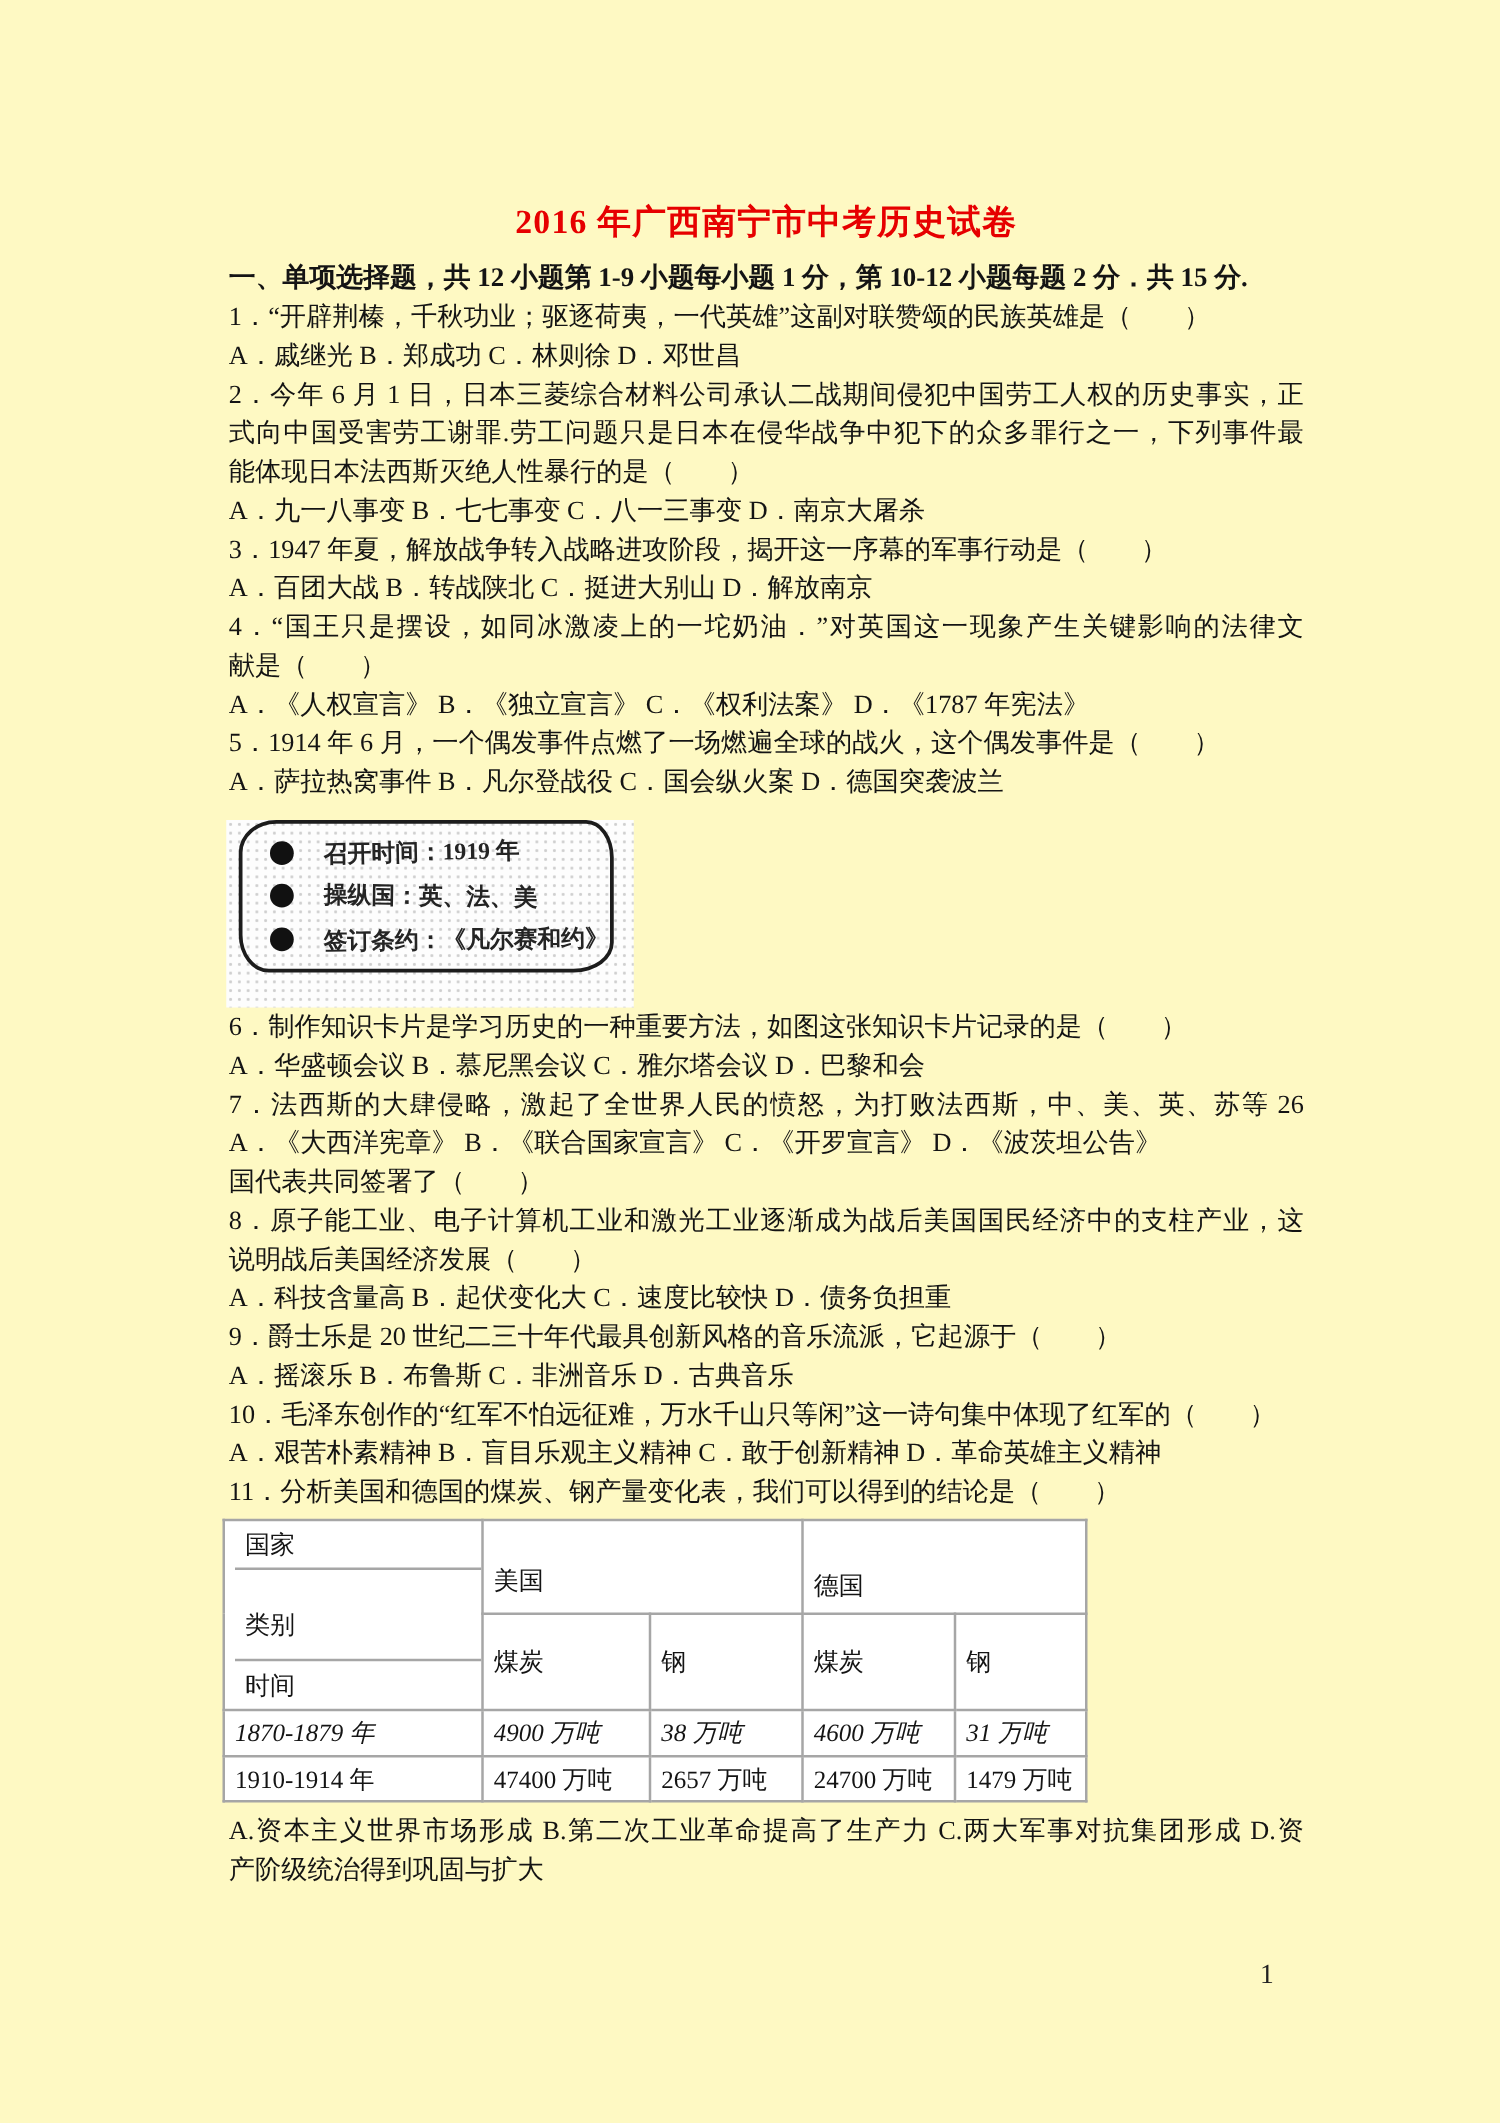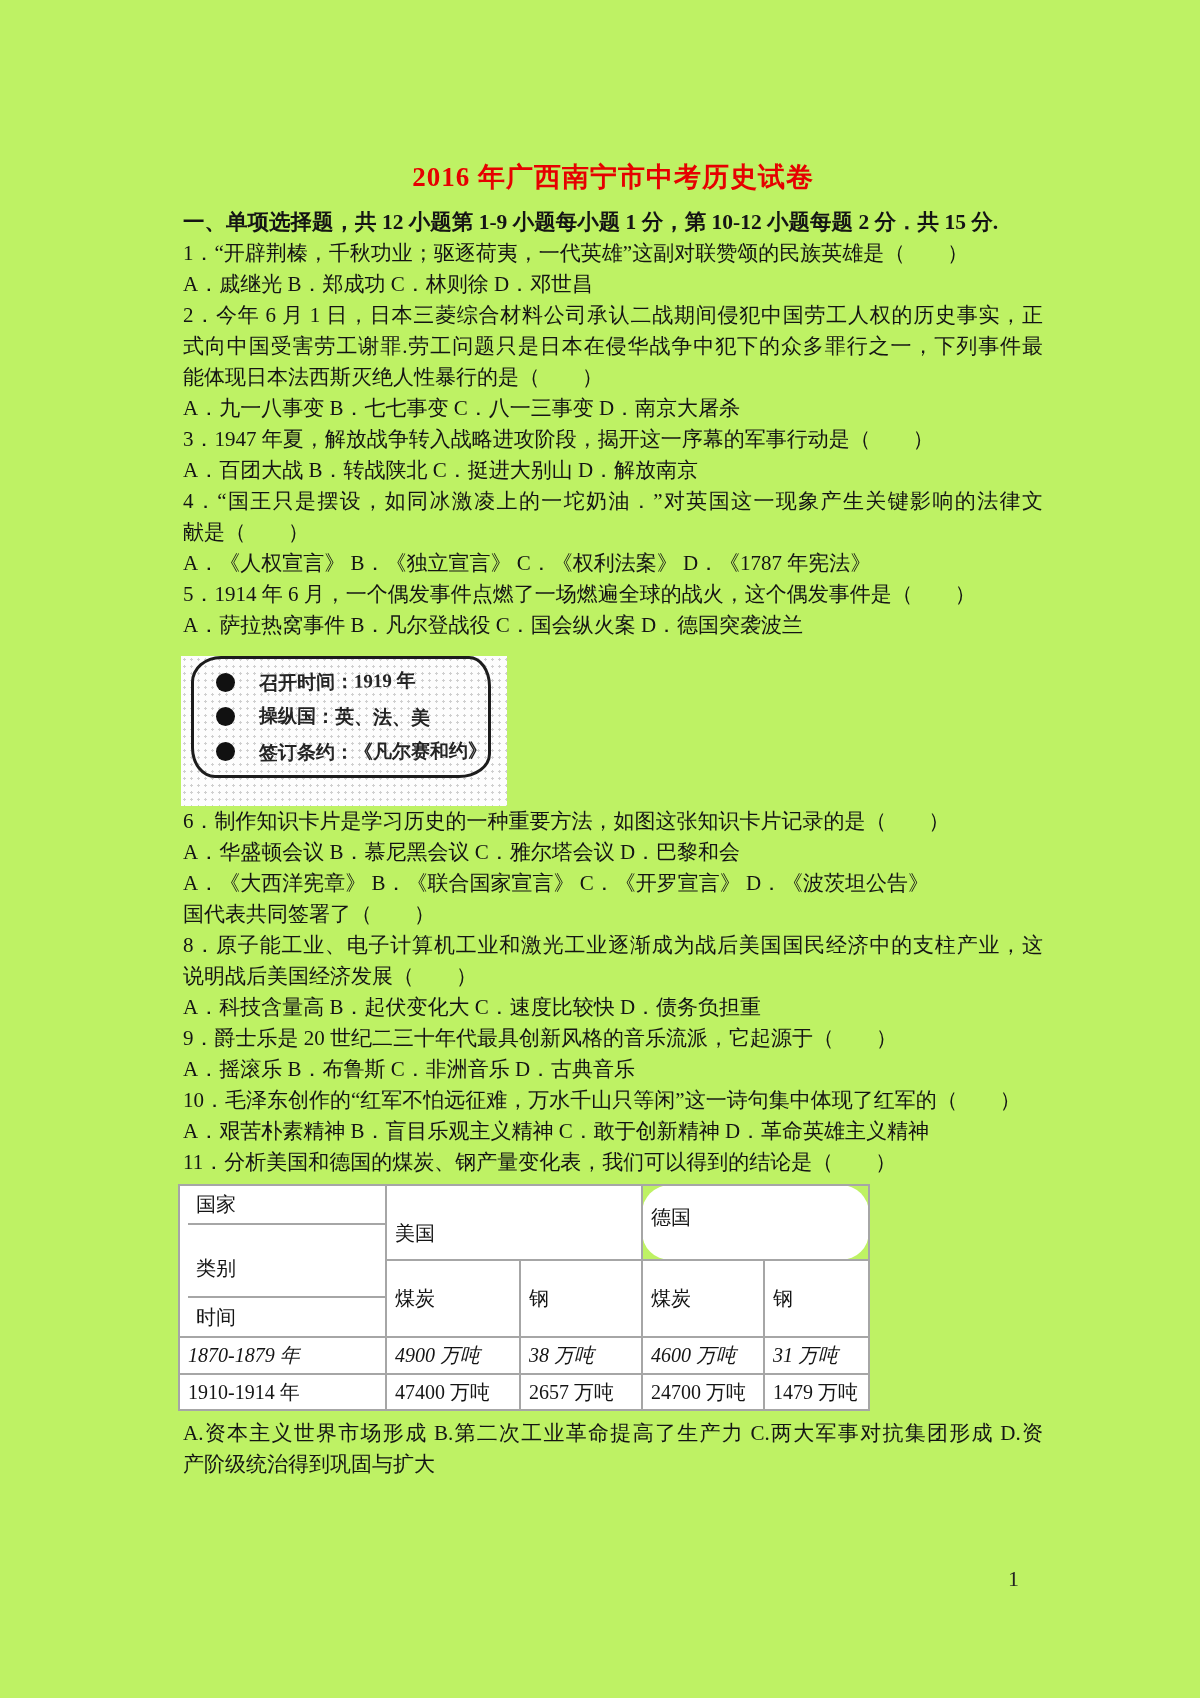--- a/index.html
+++ b/index.html
@@ -1,19 +1,19 @@
 <!DOCTYPE html>
 <html><head>
 <meta charset="utf-8">
 <style>
   html,body{margin:0;padding:0;background:#ffffff;}
   .page{
     position:relative;
     width:1200px;height:1698px;
-    background:#bef264;
+    background:#fef9c3;
     font-family:"Liberation Serif","DejaVu Serif",serif;
     color:#141414;
     overflow:hidden;
   }
   .content{
     position:absolute;left:183px;top:160px;width:860px;
   }
   .doc-title{
     text-align:center;
     font-size:27px;font-weight:bold;
@@ -138,20 +138,21 @@
         <div class="card-row r3">
           <span class="card-dot"></span>
           <span class="card-text">签订条约：《凡尔赛和约》</span>
         </div>
       </div>
     </div>
 
     <div class="line" style="margin-top:0;">6．制作知识卡片是学习历史的一种重要方法，如图这张知识卡片记录的是（　　）</div>
     <div class="line">A．华盛顿会议  B．慕尼黑会议  C．雅尔塔会议  D．巴黎和会</div>
 
+    <div class="line fill">7．法西斯的大肆侵略，激起了全世界人民的愤怒，为打败法西斯，中、美、英、苏等 26</div>
     <div class="line">A．《大西洋宪章》  B．《联合国家宣言》  C．《开罗宣言》  D．《波茨坦公告》</div>
     <div class="line">国代表共同签署了（　　）</div>
 
     <div class="line fill">8．原子能工业、电子计算机工业和激光工业逐渐成为战后美国国民经济中的支柱产业，这</div>
     <div class="line">说明战后美国经济发展（　　）</div>
     <div class="line">A．科技含量高  B．起伏变化大  C．速度比较快  D．债务负担重</div>
 
     <div class="line">9．爵士乐是 20 世纪二三十年代最具创新风格的音乐流派，它起源于（　　）</div>
     <div class="line">A．摇滚乐  B．布鲁斯  C．非洲音乐  D．古典音乐</div>
 
@@ -169,21 +170,21 @@
           <col style="width:105px">
       </colgroup>
       <tbody>
           <tr style="height:75px;">
         <td class="corner" rowspan="2">
           <div class="corner-sec s1">国家</div>
           <div class="corner-sec s2">类别</div>
           <div class="corner-sec s3">时间</div>
         </td>
         <td colspan="2" style="vertical-align:bottom;padding-bottom:12px;">美国</td>
-        <td colspan="2" style="vertical-align:bottom;padding-bottom:28px;border-radius:28px;">德国</td>
+        <td colspan="2" style="vertical-align:bottom;padding-bottom:8px;">德国</td>
       </tr>
       <tr style="height:77px;">
         <td>煤炭</td>
         <td>钢</td>
         <td>煤炭</td>
         <td>钢</td>
       </tr>
       <tr style="height:37px;font-style:italic;">
         <td>1870-1879 年</td>
         <td>4900 万吨</td>

